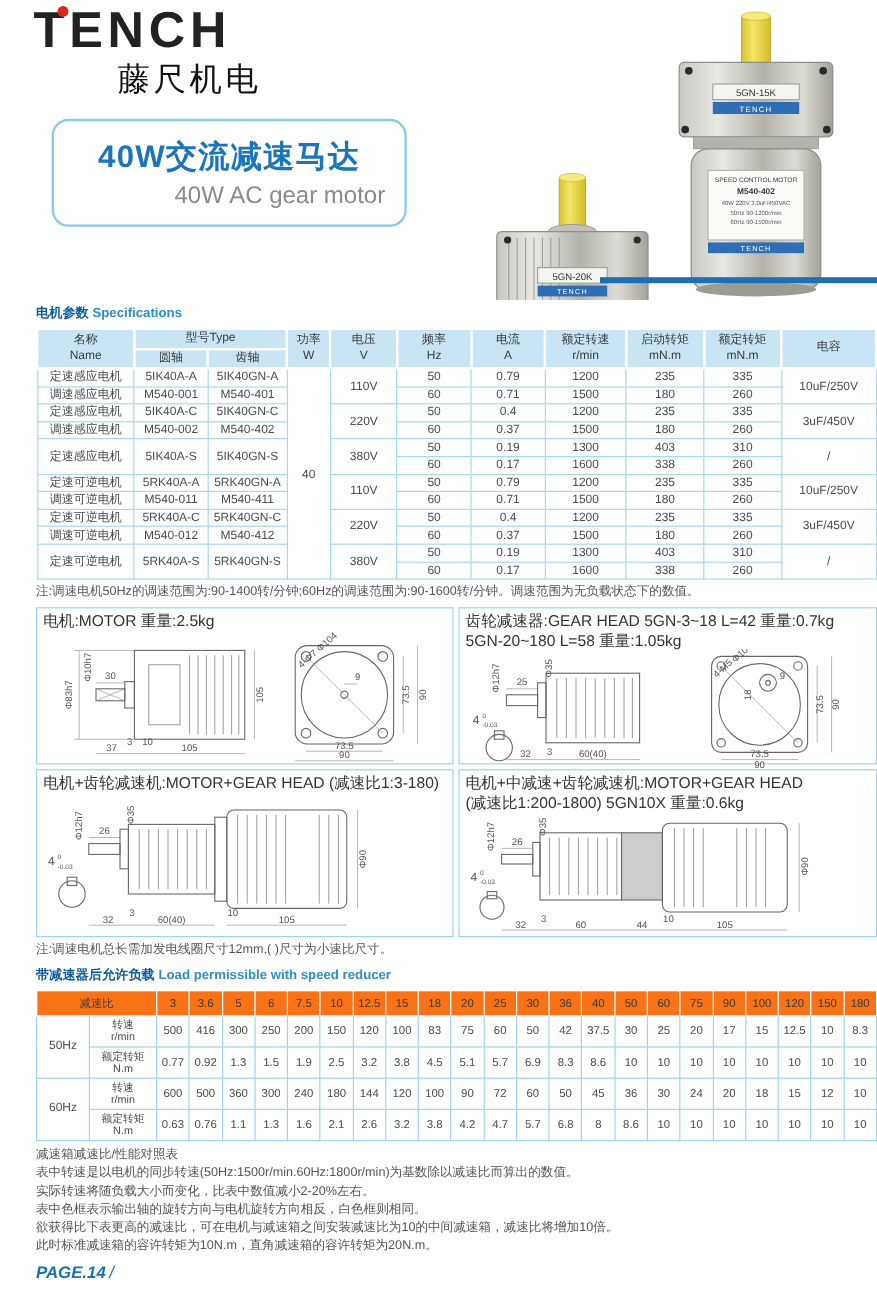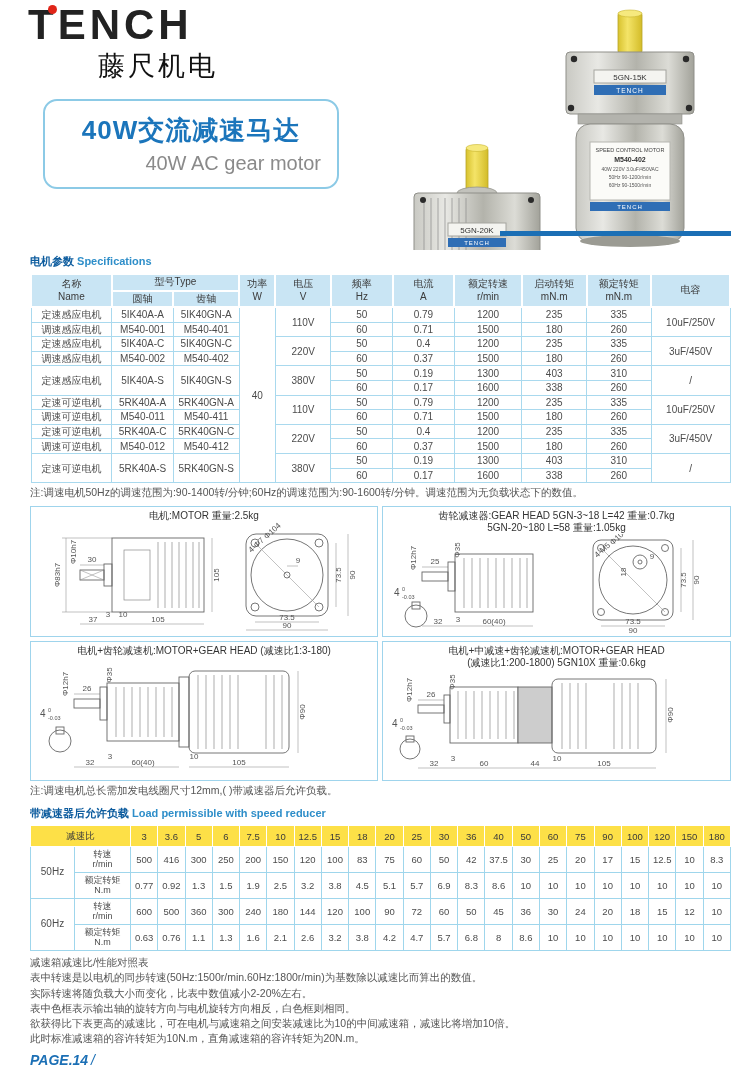--- a/index.html
+++ b/index.html
@@ -33,32 +33,32 @@
   table.spec td{border:1px solid #a9d9ee;text-align:center;padding:0;height:13.6px;line-height:1.1;background:#fff;}
   col.c-name{width:80px}col.c-round{width:61px}col.c-gear{width:65px}col.c-w{width:36px}
   col.c-v{width:55px}col.c-hz{width:61px}col.c-a{width:61px}col.c-rpm{width:67px}
   col.c-st{width:64px}col.c-rt{width:64px}col.c-cap{width:78px}
 
   
   .panels{display:grid;grid-template-columns:348px 349px;grid-column-gap:4px;grid-row-gap:4px;}
   .panel{border:1px solid #9fd4ec;background:#fff;padding:3px 5px 1px 5px;box-sizing:border-box;}
   .p1,.p2{height:131px;}
   .p3,.p4{height:140px;}
-  .ptitle{font-size:10px;color:#333;line-height:1.2;text-align:center;}
+  .ptitle{font-size:13px;color:#333;line-height:1.2;}
   svg text.dim{font-size:8px;fill:#555;}
   svg text.dimr{font-size:8px;fill:#555;}
   svg text.dimtiny{font-size:5.5px;fill:#555;}
   svg text.dimbig{font-size:10px;fill:#555;}
   svg .ln{stroke:#666;stroke-width:0.9;fill:none;}
   svg .fin{stroke:#8a8a8a;stroke-width:0.7;fill:none;}
   svg .dl{stroke:#999;stroke-width:0.6;fill:none;}
 
   
   table.load{border-collapse:collapse;width:701px;font-size:9.5px;color:#4c4c4c;table-layout:fixed;}
-  table.load th{background:#fde047;border:1px solid #fff;font-weight:normal;color:#3a3a3a;height:20px;padding:0;}
+  table.load th{background:#f97316;border:1px solid #fff;font-weight:normal;color:#3a3a3a;height:20px;padding:0;}
   table.load td{border:1px solid #9fd6ec;text-align:center;height:25px;padding:0;background:#fff;line-height:1.05;}
   table.load td.freq{font-size:10px;margin-top:24px;}
   table.load td.lbl{font-size:9px;}
   col.l-freq{width:44px}col.l-lbl{width:56px}
 
   .remarks{margin-top:4px;font-size:10.5px;color:#555;line-height:1.45;}
 
   .pagefoot{margin-top:6px;display:flex;align-items:flex-start;}
   .pageno{font-size:14px;font-weight:bold;font-style:italic;color:#1b6fb5;}
   .slash{color:#1b6fb5;font-size:14px;margin:0 3px;font-style:italic;}
@@ -483,21 +483,21 @@
               <line class="dl" x1="130" y1="99" x2="164" y2="99"></line>
               <line class="dl" x1="164" y1="99" x2="268" y2="99"></line>
             <text class="dim" x="46" y="97" text-anchor="middle">32</text>
             <text class="dim" x="96" y="97" text-anchor="middle">60</text>
             <text class="dim" x="147" y="97" text-anchor="middle">44</text>
             <text class="dim" x="216" y="97" text-anchor="middle">105</text>
           </g>
         </svg>
       </div>
     </div>
-    <div class="tnote">注:调速电机总长需加发电线圈尺寸12mm,(  )带减速器后允许负载。</div>
+    <div class="tnote">注:调速电机总长需加发电线圈尺寸12mm,(  )尺寸为小速比尺寸。</div>
 
     <h2 class="sec">
       <span class="cn">带减速器后允许负载</span>
       <span class="en">Load permissible with speed reducer</span>
     </h2>
 
     <table class="load">
       <colgroup>
           <col class="l-freq">
           <col class="l-lbl">

